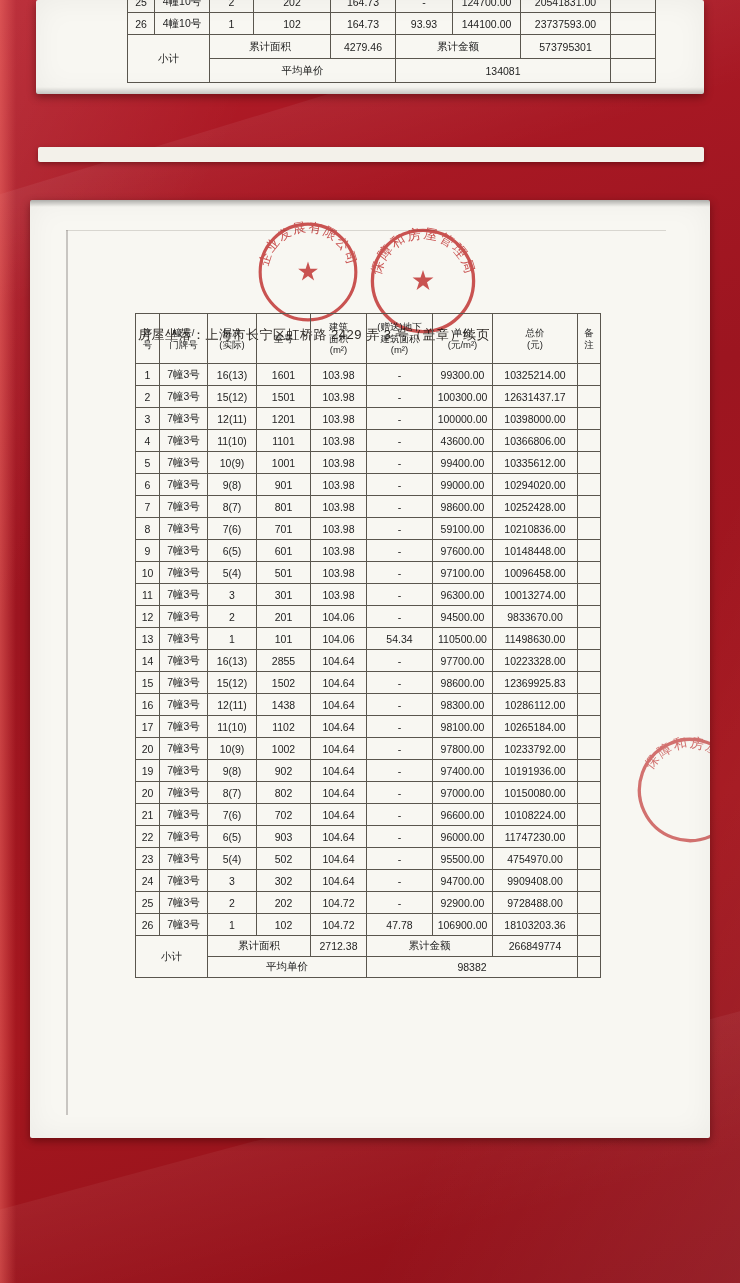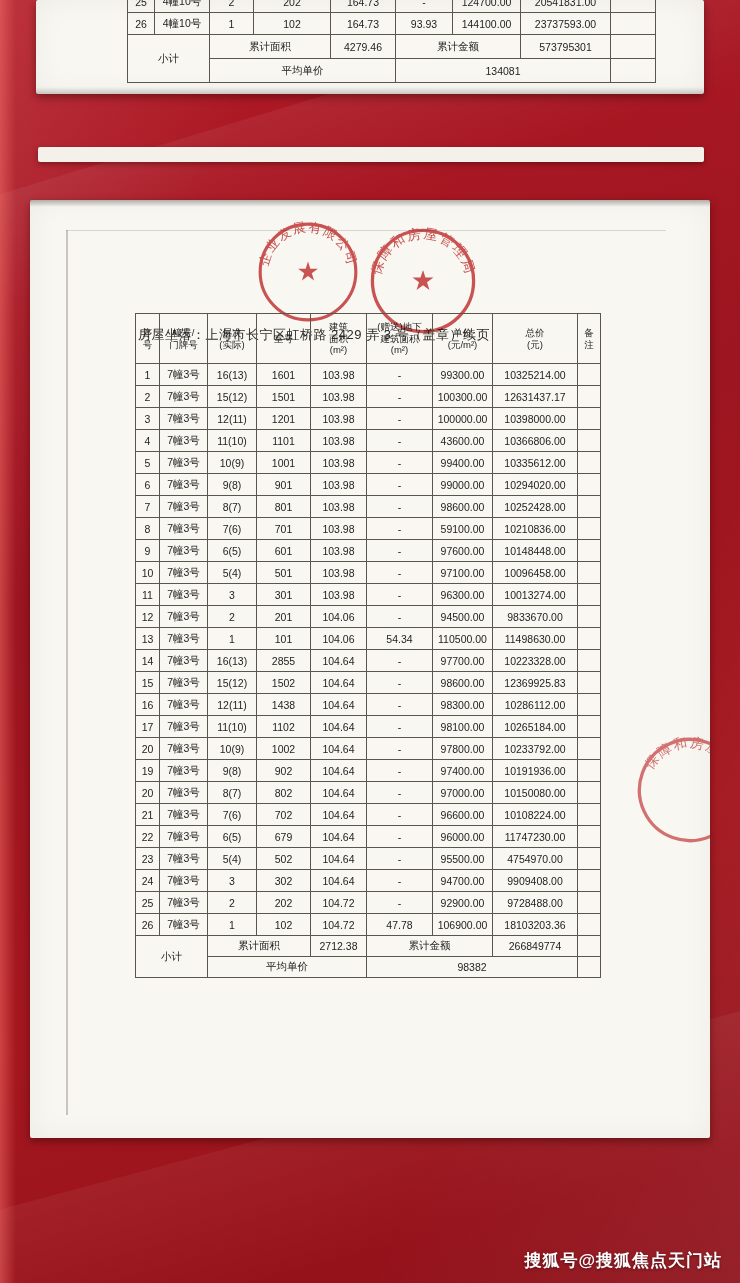--- a/index.html
+++ b/index.html
@@ -421,21 +421,21 @@
             <td>104.64</td>
             <td>-</td>
             <td>96600.00</td>
             <td>10108224.00</td>
             <td></td>
           </tr>
           <tr>
             <td>22</td>
             <td>7幢3号</td>
             <td>6(5)</td>
-            <td>679</td>
+            <td>903</td>
             <td>104.64</td>
             <td>-</td>
             <td>96000.00</td>
             <td>11747230.00</td>
             <td></td>
           </tr>
           <tr>
             <td>23</td>
             <td>7幢3号</td>
             <td>5(4)</td>
@@ -491,14 +491,13 @@
         </tr>
         <tr class="sub">
           <td colspan="3">平均单价</td>
           <td colspan="3">98382</td>
           <td></td>
         </tr>
       </tbody>
     </table>
   </div>
 
-  <div class="watermark">搜狐号@搜狐焦点天门站</div>
 </div>
 
 </body></html>

